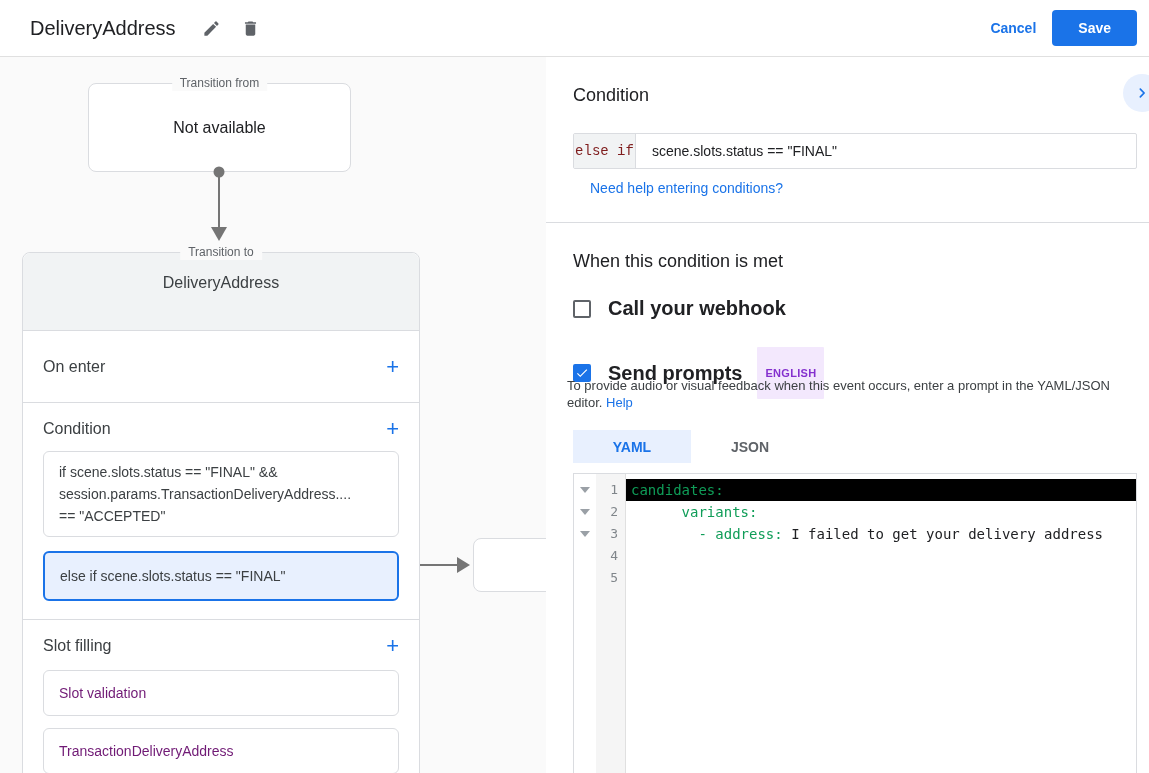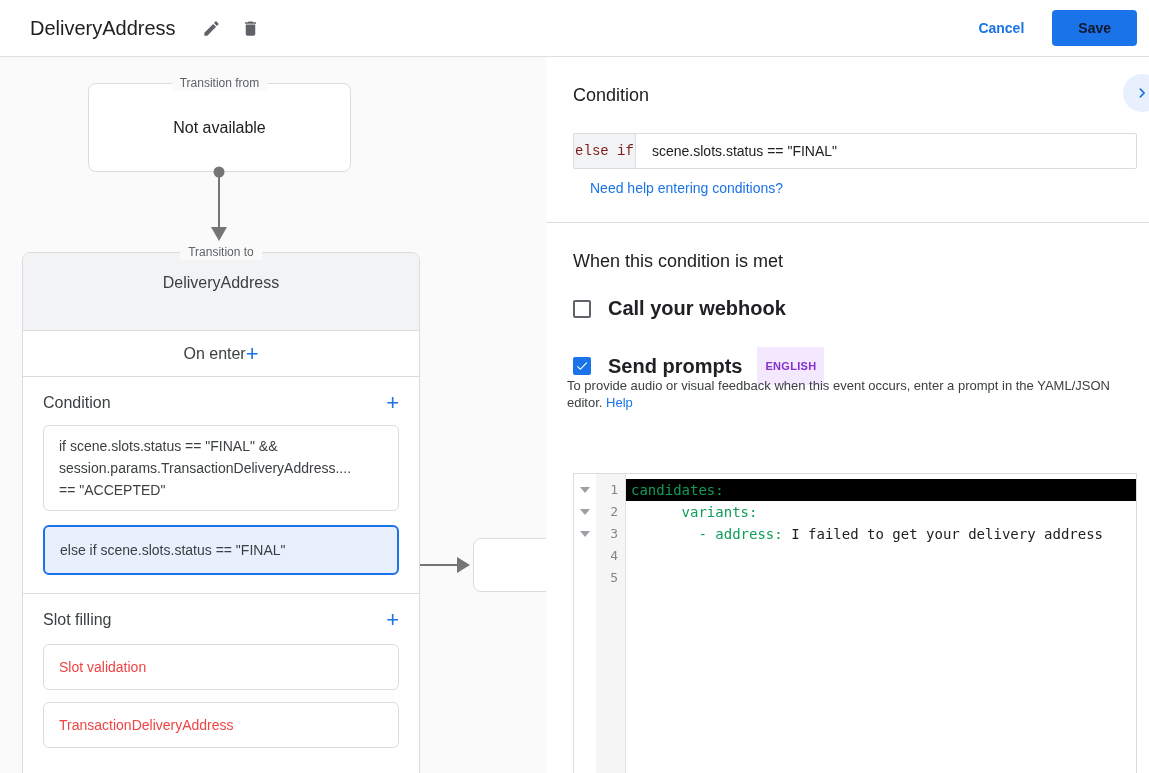--- a/index.html
+++ b/index.html
@@ -9,56 +9,56 @@
   
   .app-header { position:absolute; left:0; top:0; width:1149px; height:57px; background:#fff;
     border-bottom:1px solid #e0e0e0; display:flex; align-items:center; justify-content:space-between; padding:0 12px 0 30px; z-index:30; }
   .header-left { display:flex; align-items:center; }
   .page-title { font-size:20px; font-weight:400; color:#202124; }
   .icon-btn { background:none; border:none; cursor:pointer; display:flex; align-items:center; justify-content:center; padding:4px; }
   .icon-btn.edit { margin-left:22px; }
   .icon-btn.del { margin-left:12px; }
   .icon-btn svg { fill:#5f6368; }
   .header-right { display:flex; align-items:center; }
-  .cancel-btn { background:none; border:none; color:#1a73e8; font-size:14px; font-weight:700; cursor:pointer; margin-right:28px; font-family:inherit; }
-  .save-btn { background:#1a73e8; border:none; color:#0f172a; font-size:14px; font-weight:700; cursor:pointer;
+  .cancel-btn { background:none; border:none; color:#1a73e8; font-size:14px; font-weight:700; cursor:pointer; margin-right:16px; font-family:inherit; }
+  .save-btn { background:#1a73e8; border:none; color:#ffffff; font-size:14px; font-weight:700; cursor:pointer;
     height:36px; padding:0 26px; border-radius:4px; font-family:inherit; }
 
   
   .left-panel { position:absolute; left:0; top:57px; width:546px; height:716px; background:#fafafa; overflow:hidden;text-decoration:underline; }
   .legend { position:absolute; top:-8px; left:50%; transform:translateX(-50%); background:#fafafa;
     padding:0 8px; font-size:12px; color:#5f6368; white-space:nowrap; line-height:15px; }
 
   .tfrom-box { position:absolute; left:88px; top:26px; width:263px; height:89px; background:#fff;
     border:1px solid #dadce0; border-radius:8px; display:flex; align-items:center; justify-content:center; }
   .tfrom-content { font-size:16px; color:#202124; }
 
   .connector-svg { position:absolute; left:0; top:0; width:546px; height:716px; pointer-events:none; }
 
   .scene-card { position:absolute; left:22px; top:195px; width:398px; height:980px; background:#fff;
     border:1px solid #dadce0; border-radius:8px; }
   .scene-head { height:78px; background:#f1f3f4; border-bottom:1px solid #dadce0; border-radius:8px 8px 0 0;
     text-align:center; padding-top:21px; }
   .scene-title { font-size:16px; color:#3c4043; }
   .scene-sub { font-size:12px; color:#5f6368; margin-top:8px; }
 
-  .onenter-row { height:46px; display:flex; align-items:center; justify-content:center;
+  .onenter-row { height:72px; display:flex; align-items:center; justify-content:space-between;
     padding:0 20px; border-bottom:1px solid #dadce0; }
   .sec-label { font-size:16px; color:#3c4043; }
   .plus-btn { background:none; border:none; color:#1a73e8; font-size:22px; font-weight:400; cursor:pointer; line-height:22px; font-family:inherit; }
 
   .cond-section { padding:14px 20px 18px; border-bottom:1px solid #dadce0; }
   .sec-head { display:flex; align-items:center; justify-content:space-between; height:24px; }
   .cond-box { margin-top:10px; background:#fff; border:1px solid #dadce0; border-radius:6px;
     padding:9px 15px; font-size:14px; color:#3c4043; line-height:22px; cursor:pointer; }
   .cond-box.selected { margin-top:14px; background:#e8f0fe; border:2px solid #1a73e8; padding:12px 15px; }
 
   .slot-section { padding:14px 20px 20px; }
   .slot-box { margin-top:12px; background:#fff; border:1px solid #dadce0; border-radius:6px;
-    height:46px; display:flex; align-items:center; padding:0 15px; font-size:14px; color:#ef4444; cursor:pointer; }
+    height:46px; display:flex; align-items:center; padding:0 15px; font-size:14px; color:#701a75; cursor:pointer; }
 
   .target-node { position:absolute; left:473px; top:481px; width:96px; height:54px; background:#fff;
     border:1px solid #dadce0; border-radius:8px; }
 
   
   .right-panel { position:absolute; left:546px; top:57px; width:603px; height:716px; background:#fff; z-index:20; }
   .panel-heading { position:absolute; left:27px; top:28px; font-size:18px; font-weight:400; color:#202124; }
   .collapse-btn { position:absolute; top:17px; right:-12px; width:38px; height:38px; border-radius:50%;
     background:#e8f0fe; border:none; cursor:pointer; display:flex; align-items:center; justify-content:center; }
 
@@ -73,21 +73,21 @@
   .when-heading { position:absolute; left:27px; top:194px; font-size:18px; font-weight:400; color:#202124; }
 
   .check-row { position:absolute; left:27px; display:flex; align-items:center; }
   .check-row.webhook { top:240px; }
   .check-row.prompts { top:290px; }
   .checkbox { width:18px; height:18px; border:2px solid #5f6368; border-radius:2px; background:#fff;
     margin-right:17px; cursor:pointer; flex:none; }
   .checkbox.checked { background:#1a73e8; border-color:#1a73e8; display:flex; align-items:center; justify-content:center; }
   .check-label { font-size:20px; font-weight:700; color:#202124; }
   .lang-badge { margin-left:15px; background:#f3e8fd; color:#8430ce; font-size:11px; font-weight:700;
-    padding:13px 8px; letter-spacing:0.3px; border-radius:1px; }
+    padding:20px 8px; letter-spacing:0.3px; border-radius:1px; }
 
   .prompt-desc { position:absolute; left:21px; top:320px; width:558px; font-size:13px; color:#3c4043; line-height:17px; }
   .inline-link { color:#1a73e8; text-decoration:none; cursor:pointer; }
 
   .tabs { position:absolute; left:27px; top:373px; display:flex; }
   .tab { width:118px; height:33px; display:flex; align-items:center; justify-content:center;
     font-size:14px; font-weight:700; color:#5f6368; cursor:pointer; background:none; border:none; font-family:inherit; }
   .tab.active { background:#e8f0fe; color:#1a73e8; }
 
   .editor { position:absolute; left:27px; top:416px; width:564px; height:301px; border:1px solid #dadce0;
@@ -224,20 +224,24 @@
             <path d="M9 16.17 4.83 12l-1.42 1.41L9 19 21 7l-1.41-1.41z" fill="#fff"></path>
           </svg>
       </span>
     </span>
     <span class="check-label">Send prompts</span>
     <span class="lang-badge">ENGLISH</span>
   </div>
 
   <p class="prompt-desc"><span>To provide audio or visual feedback when this event occurs, enter a prompt in the YAML/JSON editor.</span> <a class="inline-link">Help</a></p>
 
+  <div class="tabs">
+    <button class="tab active">YAML</button>
+    <button class="tab">JSON</button>
+  </div>
 
   <div class="editor">
     <div class="fold-col">
       <div class="fold-cell">
           <span class="fold-tri"></span>
         </div>
       <div class="fold-cell">
           <span class="fold-tri"></span>
         </div>
       <div class="fold-cell">

